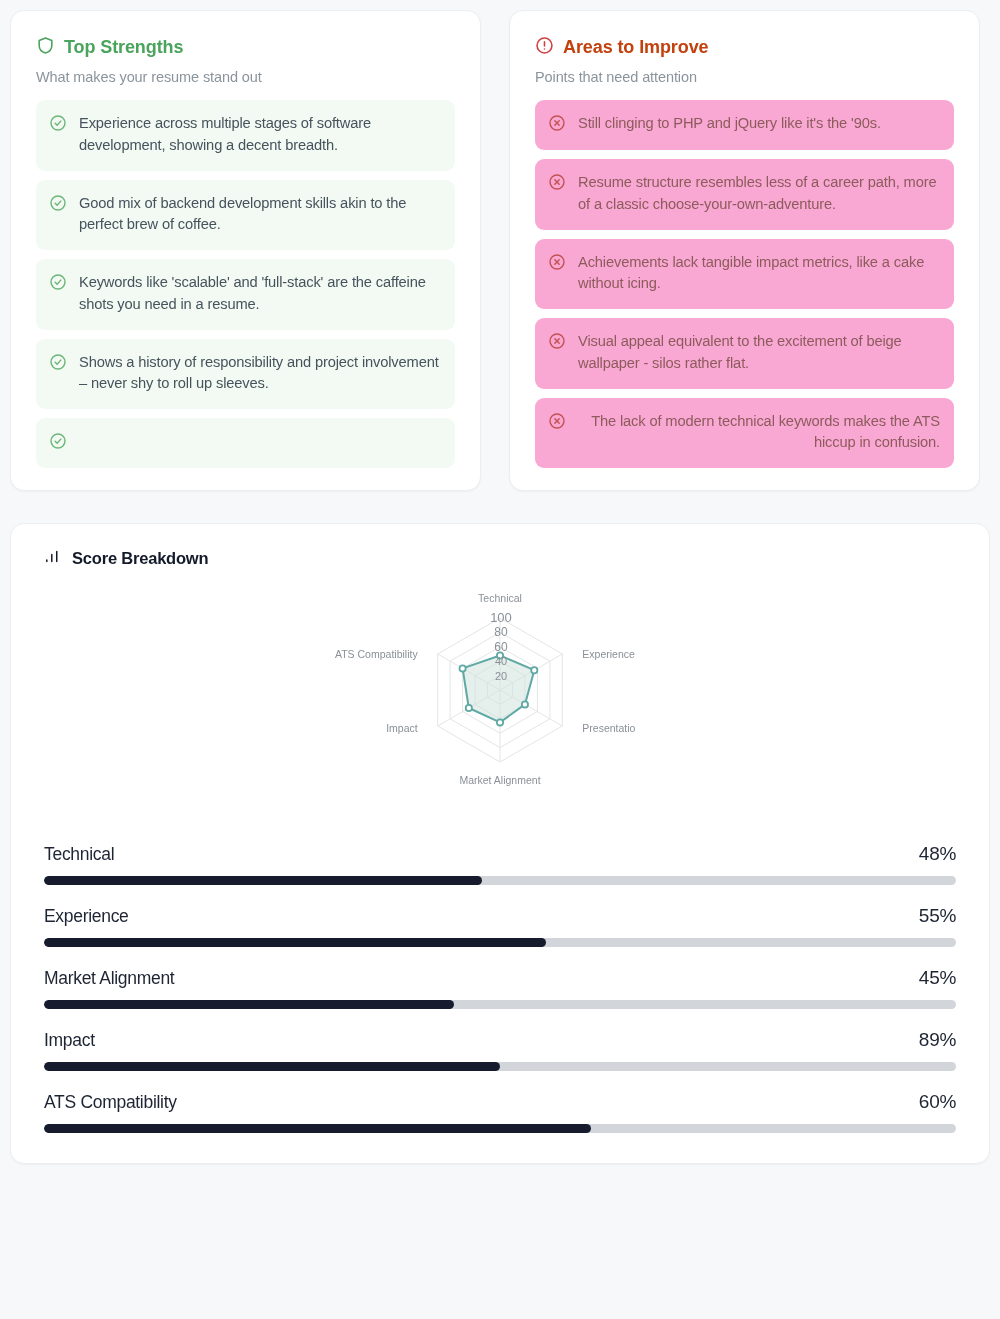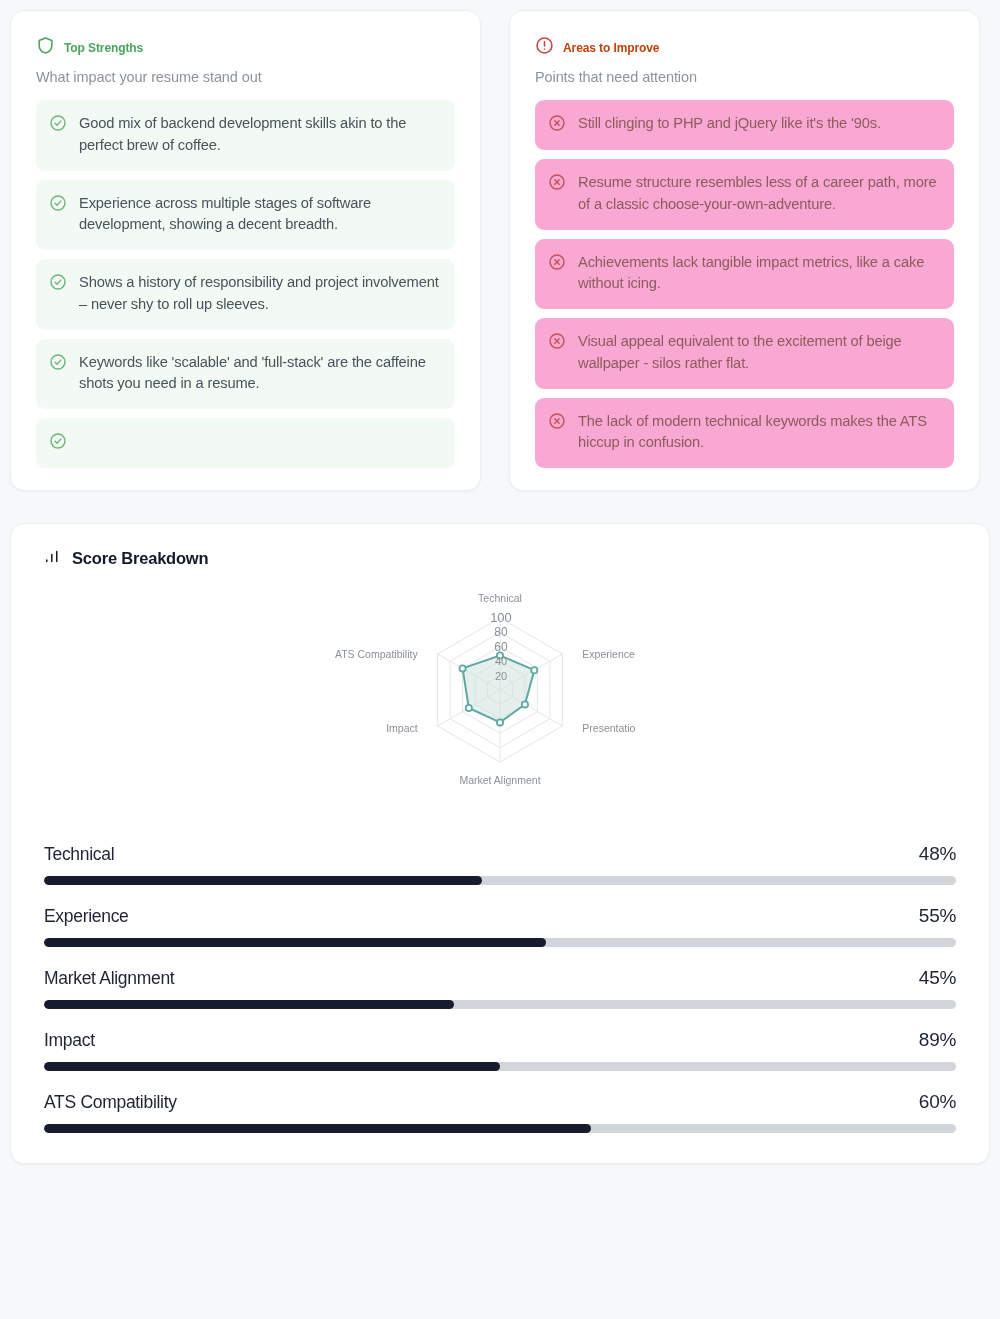--- a/index.html
+++ b/index.html
@@ -25,21 +25,21 @@
     align-items: flex-start;
   }
   .panel { width: 471px; padding: 25px 25px 22px 25px; }
 
   .panel-head {
     display: flex;
     align-items: center;
     gap: 9px;
   }
   .panel-title {
-    font-size: 12px;
+    font-size: 18px;
     font-weight: 700;
     letter-spacing: -0.1px;
   }
   .panel-title.good { color: #4aa45c; }
   .panel-title.bad  { color: #c2410c; }
   .panel-sub {
     margin-top: 10px;
     font-size: 14.5px;
     color: #8b949c;
     letter-spacing: -0.1px;
@@ -47,21 +47,21 @@
 
   .items { margin-top: 15px; }
   .item {
     display: flex;
     gap: 12px;
     align-items: flex-start;
     border-radius: 9px;
     padding: 13px 14px 14px 13px;
     margin-bottom: 9px;
   }
-  .item:last-child { margin-bottom: 0; }
+  .item:last-child { margin-bottom: 0; text-align: right; }
   .item.good { background: #f2faf3; }
   .item.bad  { background: #f9a8d4; }
   .item-ico { flex: 0 0 auto; margin-top: 1px; }
   .item-text {
     font-size: 14.7px;
     line-height: 1.48;
     letter-spacing: -0.15px;
     max-width: 370px;
   }
   .item.good .item-text { color: #47535c; }
@@ -130,58 +130,58 @@
 
   <section class="card panel">
     <div class="panel-head">
       <span>
         <svg width="19" height="19" viewBox="0 0 24 24" fill="none" stroke="#4aa45c" stroke-width="2" stroke-linecap="round" stroke-linejoin="round">
           <path d="M12 2.5 20 5.6v6.1c0 5-3.4 8.6-8 9.8-4.6-1.2-8-4.8-8-9.8V5.6z"></path>
         </svg>
       </span>
       <span class="panel-title good">Top Strengths</span>
     </div>
-    <div class="panel-sub">What impact your resume stand out</div>
+    <div class="panel-sub">What makes your resume stand out</div>
 
     <div class="items">
       <div class="item good">
         <span class="item-ico">
           <svg width="18" height="18" viewBox="0 0 24 24" fill="none" stroke="#6cb678" stroke-width="1.9" stroke-linecap="round" stroke-linejoin="round">
             <circle cx="12" cy="12" r="9.3"></circle>
               <path d="M8.2 12.3l2.6 2.6 5-5.4"></path>
           </svg>
         </span>
+        <span class="item-text">Experience across multiple stages of software development, showing a decent breadth.</span>
+      </div>
+      <div class="item good">
+        <span class="item-ico">
+          <svg width="18" height="18" viewBox="0 0 24 24" fill="none" stroke="#6cb678" stroke-width="1.9" stroke-linecap="round" stroke-linejoin="round">
+            <circle cx="12" cy="12" r="9.3"></circle>
+              <path d="M8.2 12.3l2.6 2.6 5-5.4"></path>
+          </svg>
+        </span>
         <span class="item-text">Good mix of backend development skills akin to the perfect brew of coffee.</span>
       </div>
       <div class="item good">
         <span class="item-ico">
           <svg width="18" height="18" viewBox="0 0 24 24" fill="none" stroke="#6cb678" stroke-width="1.9" stroke-linecap="round" stroke-linejoin="round">
             <circle cx="12" cy="12" r="9.3"></circle>
               <path d="M8.2 12.3l2.6 2.6 5-5.4"></path>
           </svg>
         </span>
-        <span class="item-text">Experience across multiple stages of software development, showing a decent breadth.</span>
+        <span class="item-text">Keywords like 'scalable' and 'full-stack' are the caffeine shots you need in a resume.</span>
       </div>
       <div class="item good">
         <span class="item-ico">
           <svg width="18" height="18" viewBox="0 0 24 24" fill="none" stroke="#6cb678" stroke-width="1.9" stroke-linecap="round" stroke-linejoin="round">
             <circle cx="12" cy="12" r="9.3"></circle>
               <path d="M8.2 12.3l2.6 2.6 5-5.4"></path>
           </svg>
         </span>
         <span class="item-text">Shows a history of responsibility and project involvement – never shy to roll up sleeves.</span>
-      </div>
-      <div class="item good">
-        <span class="item-ico">
-          <svg width="18" height="18" viewBox="0 0 24 24" fill="none" stroke="#6cb678" stroke-width="1.9" stroke-linecap="round" stroke-linejoin="round">
-            <circle cx="12" cy="12" r="9.3"></circle>
-              <path d="M8.2 12.3l2.6 2.6 5-5.4"></path>
-          </svg>
-        </span>
-        <span class="item-text">Keywords like 'scalable' and 'full-stack' are the caffeine shots you need in a resume.</span>
       </div>
       <div class="item good">
         <span class="item-ico">
           <svg width="18" height="18" viewBox="0 0 24 24" fill="none" stroke="#6cb678" stroke-width="1.9" stroke-linecap="round" stroke-linejoin="round">
             <circle cx="12" cy="12" r="9.3"></circle>
               <path d="M8.2 12.3l2.6 2.6 5-5.4"></path>
           </svg>
         </span>
       </div>
     </div>

